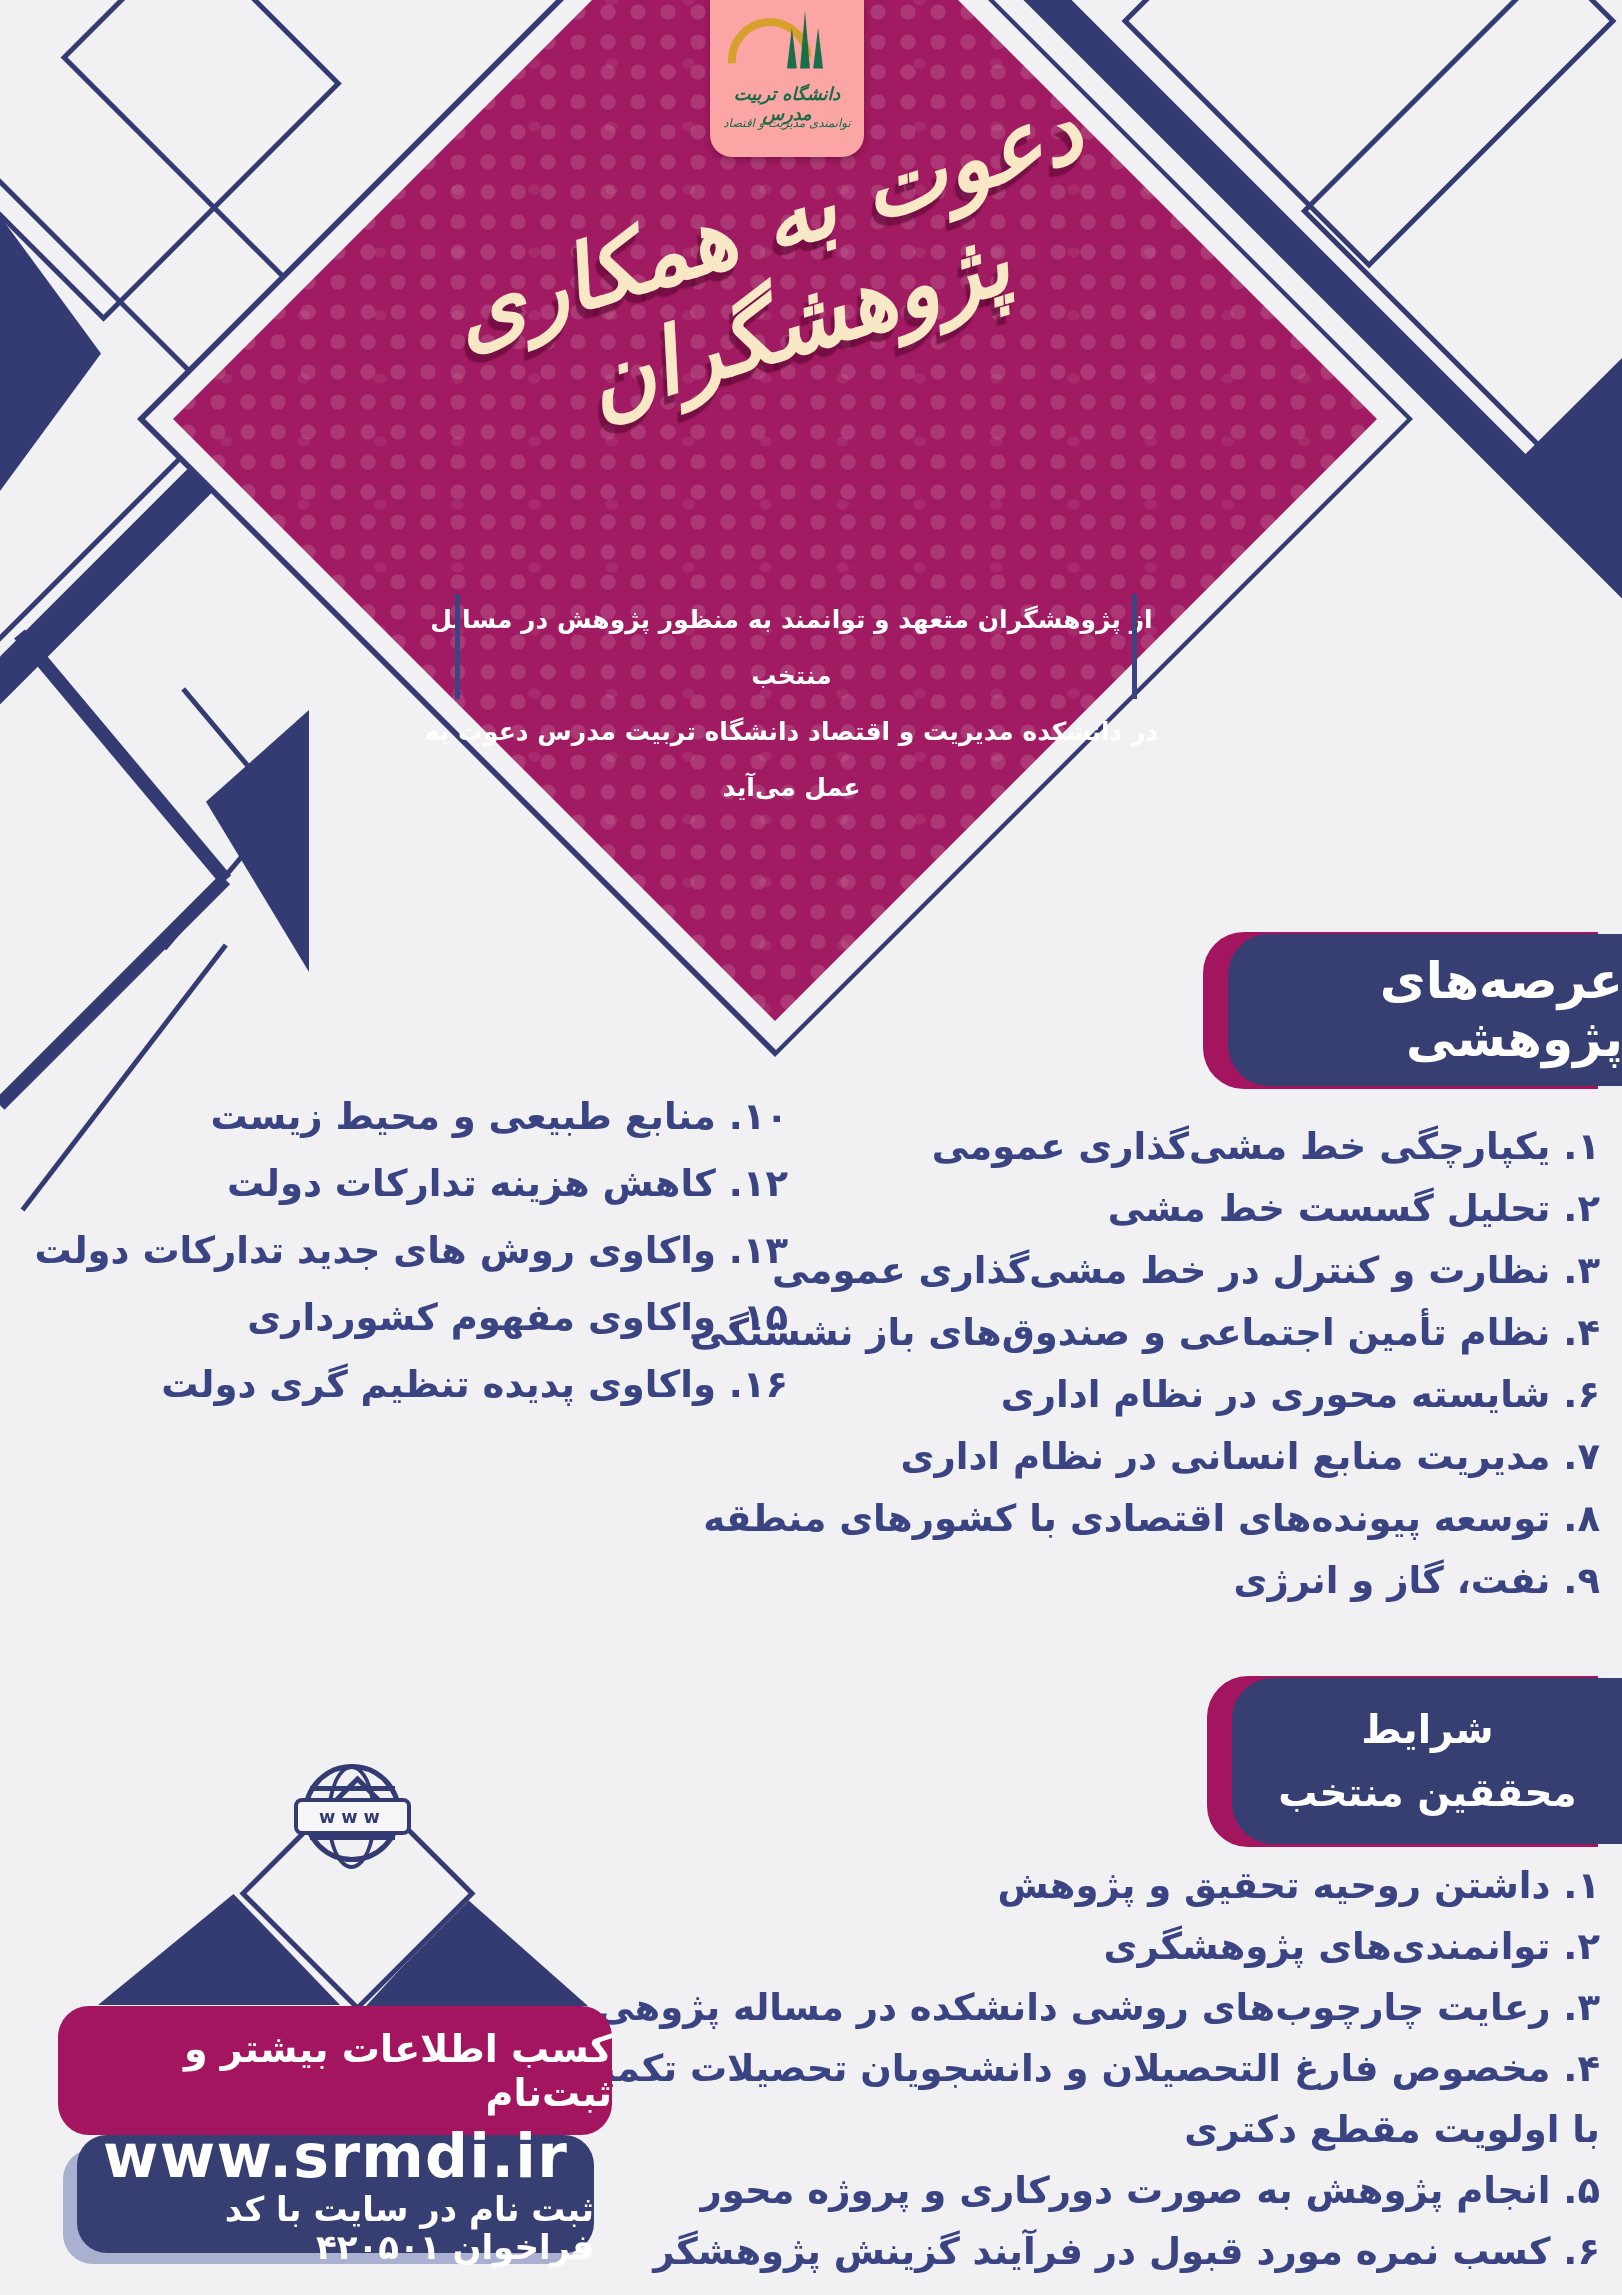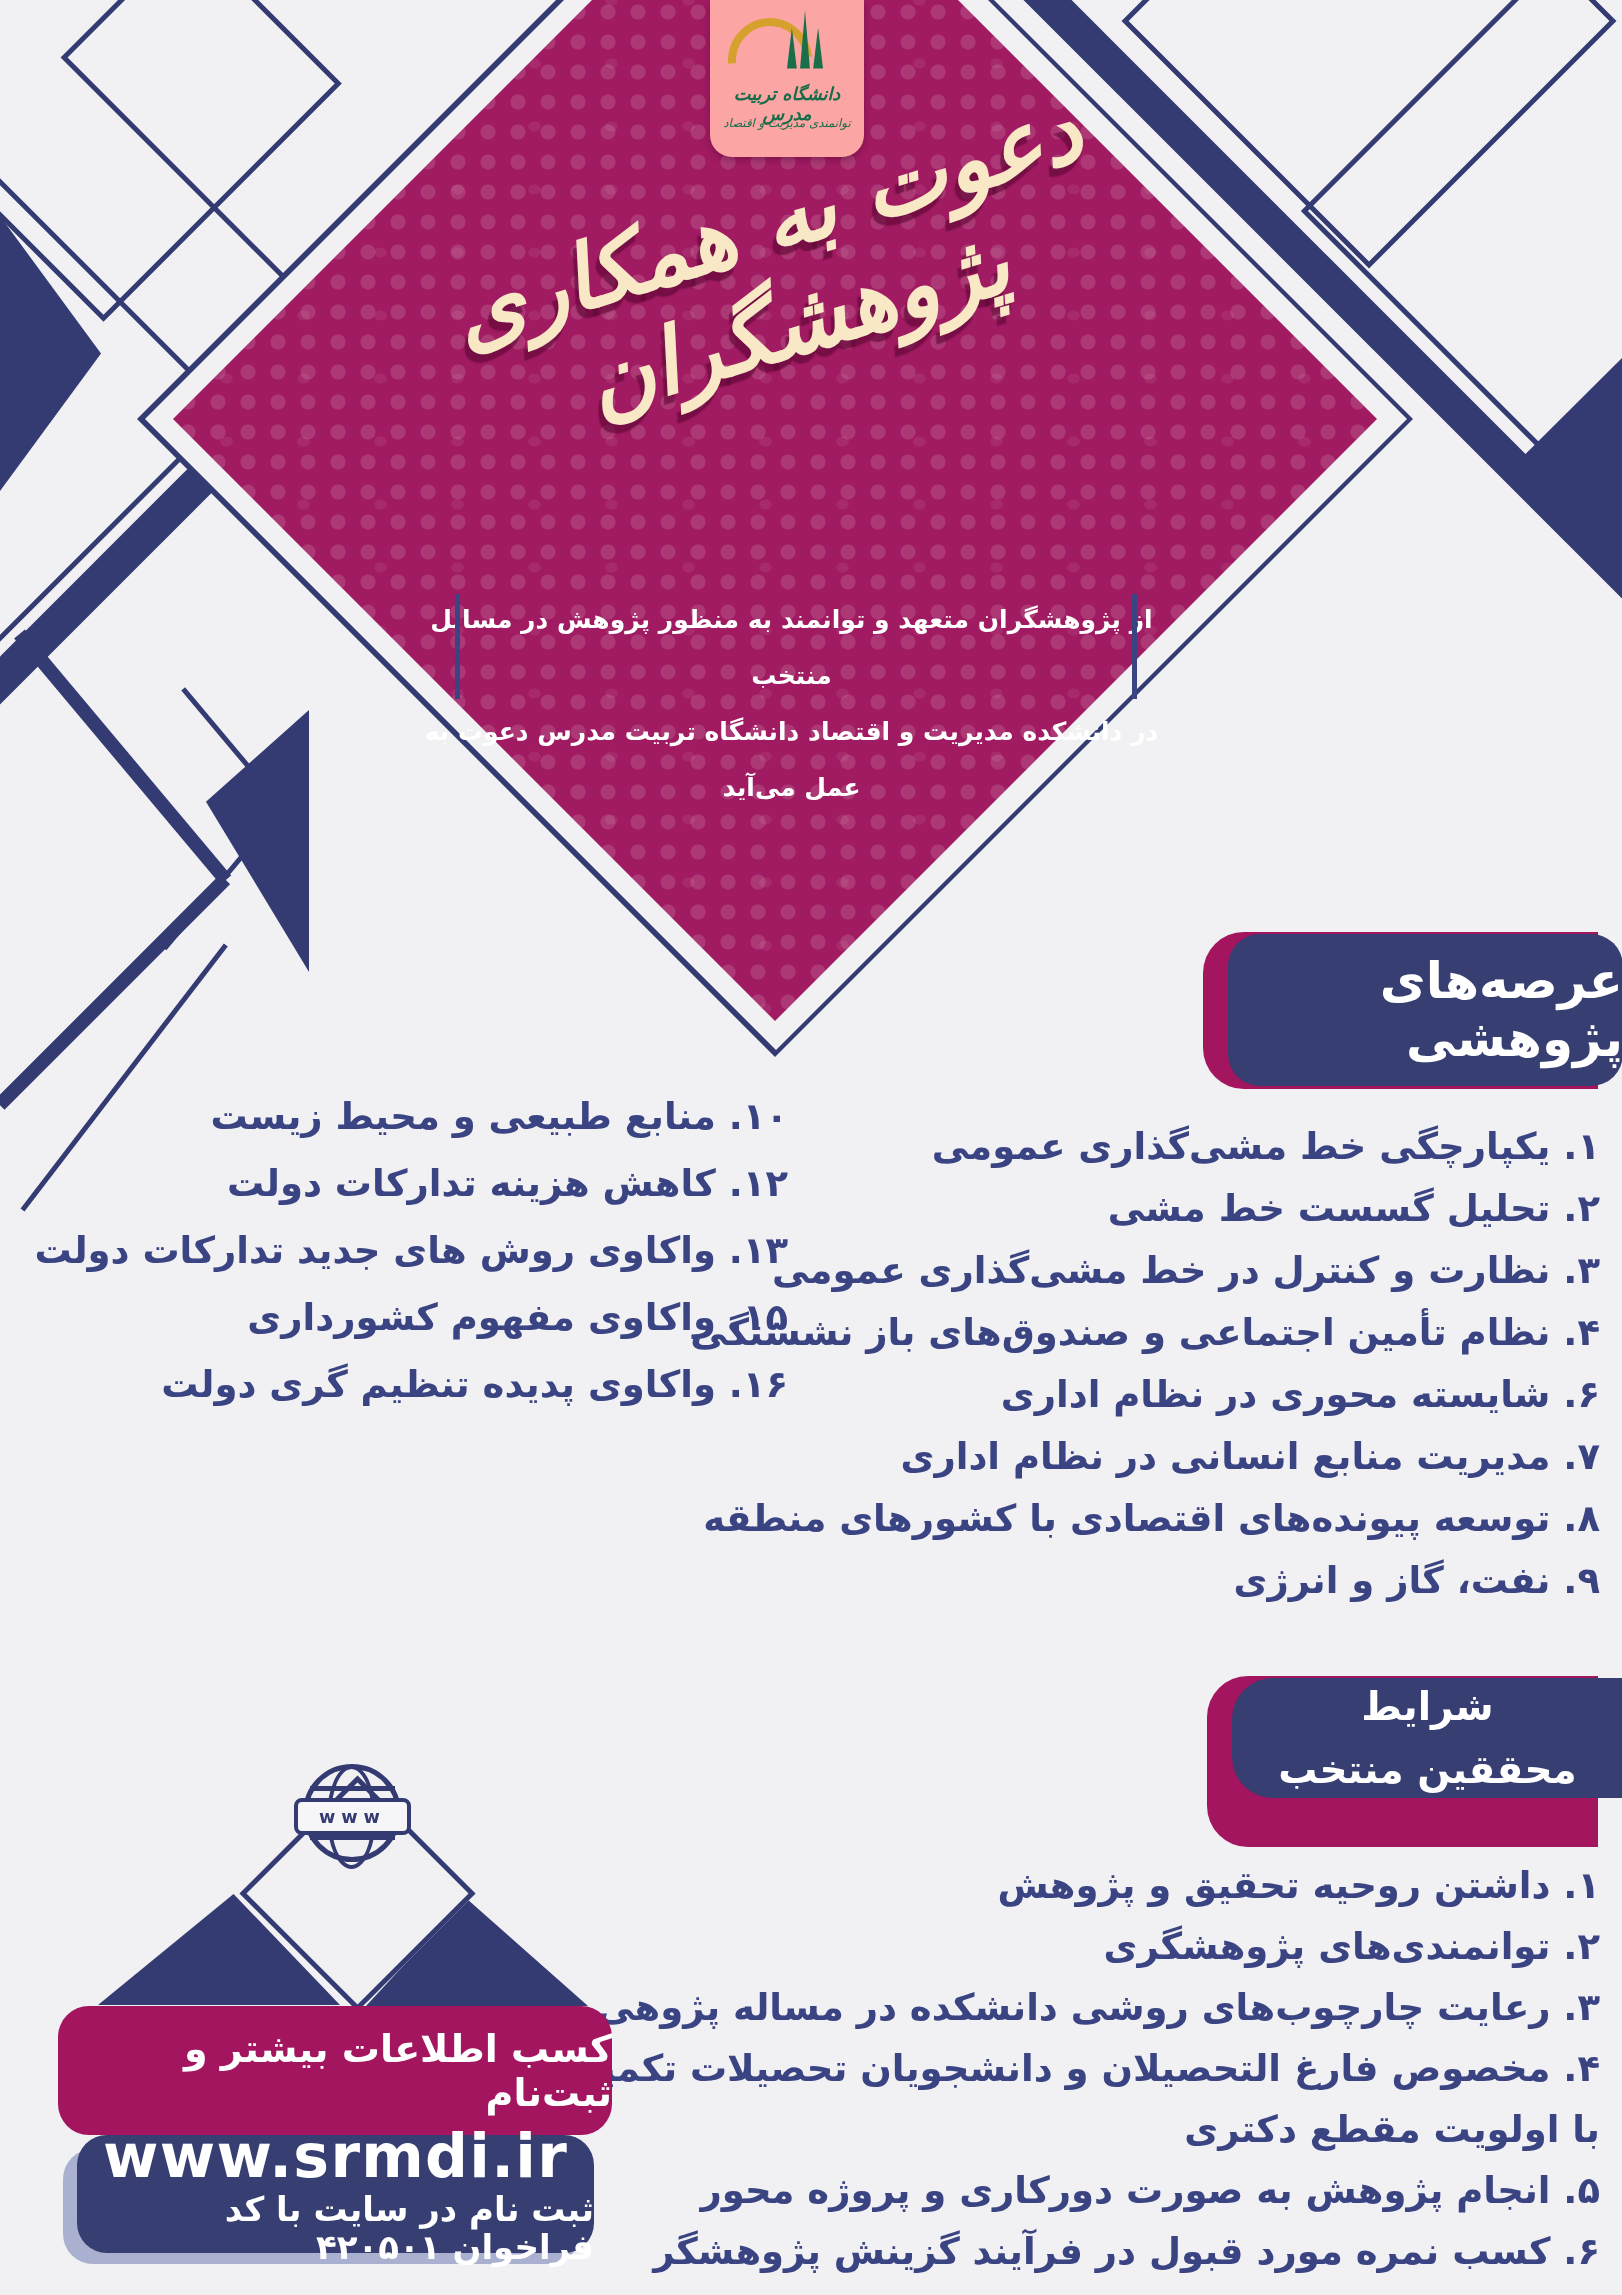--- a/index.html
+++ b/index.html
@@ -107,21 +107,21 @@
 
 <div class="abs main-title">دعوت به همکاری پژوهشگران</div>
 <div class="abs subtitle">
   <div>از پژوهشگران متعهد و توانمند به منظور پژوهش در مسائل منتخب</div>
   <div>در دانشکده مدیریت و اقتصاد دانشگاه تربیت مدرس دعوت به عمل می‌آید</div>
 </div>
 <div class="sub-bar r"></div>
 <div class="sub-bar l"></div>
 
 <div class="badge-m" style="left:1203px;top:932px;width:395px;height:157px;"></div>
-<div class="badge-n" style="left:1228px;top:934px;width:395px;height:152px;font-size:50px;border-radius:32px;">
+<div class="badge-n" style="left:1228px;top:934px;width:395px;height:152px;font-size:50px;">
   <div>عرصه‌های پژوهشی</div>
 </div>
 
 <div class="plist list-right" style="left:730px;top:1116px;width:870px;">
 
 <div class="row">۱. یکپارچگی خط مشی‌گذاری عمومی</div>
     <div class="row">۲. تحلیل گسست خط مشی</div>
     <div class="row">۳. نظارت و کنترل در خط مشی‌گذاری عمومی</div>
     <div class="row">۴. نظام تأمین اجتماعی و صندوق‌های باز نشستگی</div>
     <div class="row">۶. شایسته محوری در نظام اداری</div>
@@ -132,21 +132,21 @@
 <div class="plist list-left" style="left:101px;top:1083px;width:687px;">
 
 <div class="row">۱۰. منابع طبیعی و محیط زیست</div>
     <div class="row">۱۲. کاهش هزینه تدارکات دولت</div>
     <div class="row">۱۳. واکاوی روش های جدید تدارکات دولت</div>
     <div class="row">۱۵. واکاوی مفهوم کشورداری</div>
     <div class="row">۱۶. واکاوی پدیده تنظیم گری دولت</div>
   </div>
 
 <div class="badge-m" style="left:1207px;top:1676px;width:391px;height:171px;"></div>
-<div class="badge-n" style="left:1232px;top:1678px;width:391px;height:120px;font-size:39px;line-height:63px;">
+<div class="badge-n" style="left:1232px;top:1678px;width:391px;height:166px;font-size:39px;line-height:63px;">
   <div>شرایط</div>
   <div>محققین منتخب</div>
 </div>
 
 <div class="plist conds" style="left:720px;top:1855px;width:880px;">
 
 <div class="row">۱. داشتن روحیه تحقیق و پژوهش</div>
     <div class="row">۲. توانمندی‌های پژوهشگری</div>
     <div class="row">۳. رعایت چارچوب‌های روشی دانشکده در مساله پژوهی</div>
     <div class="row">۴. مخصوص فارغ التحصیلان و دانشجویان تحصیلات تکمیلی</div>

